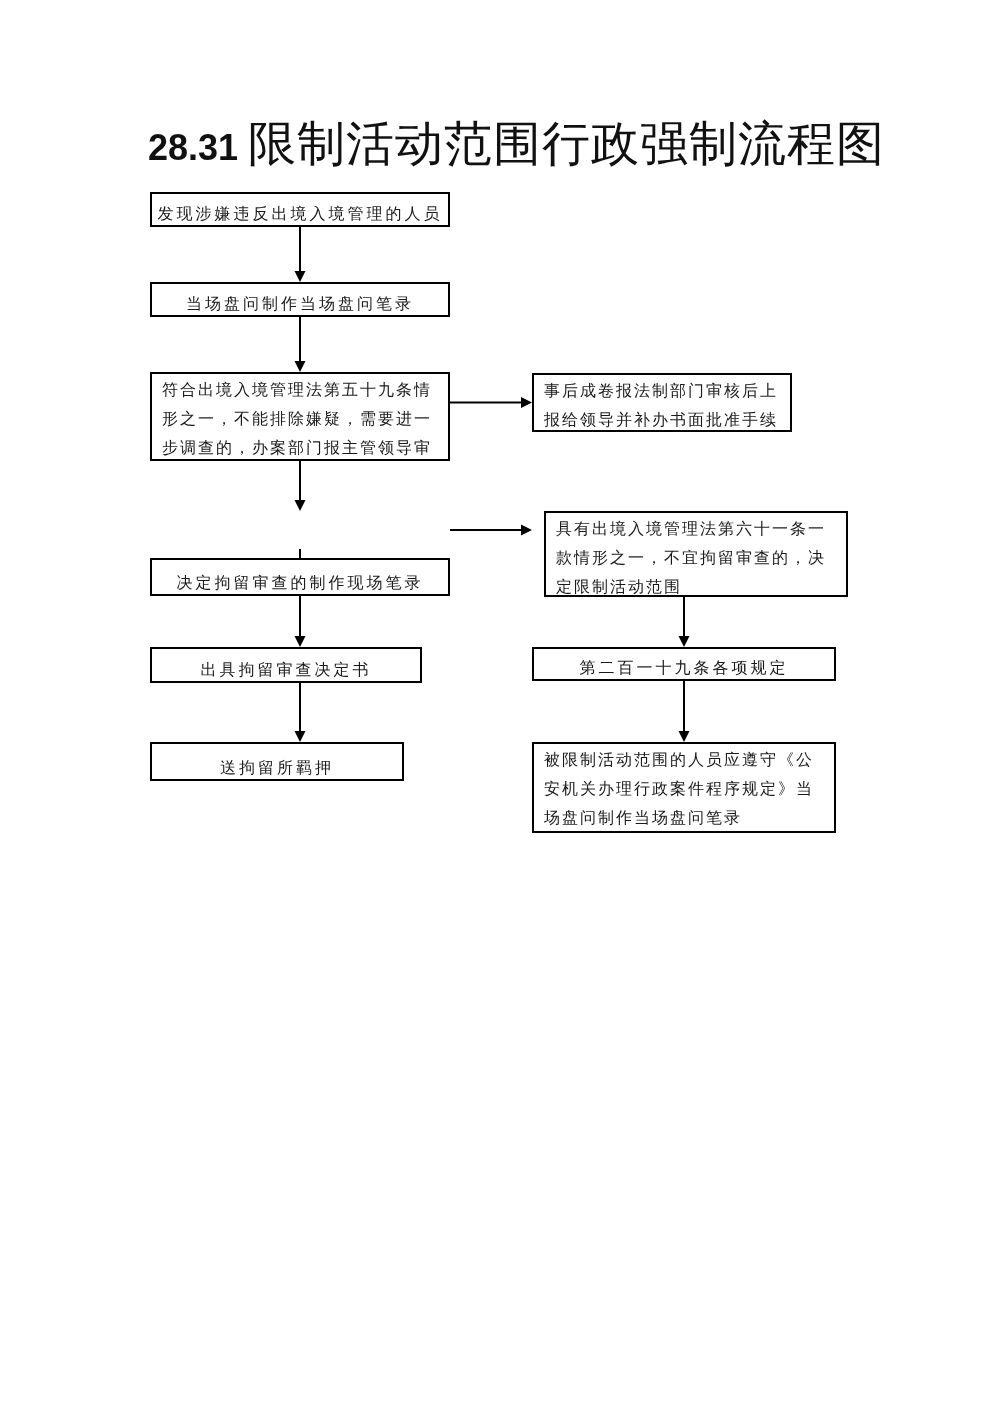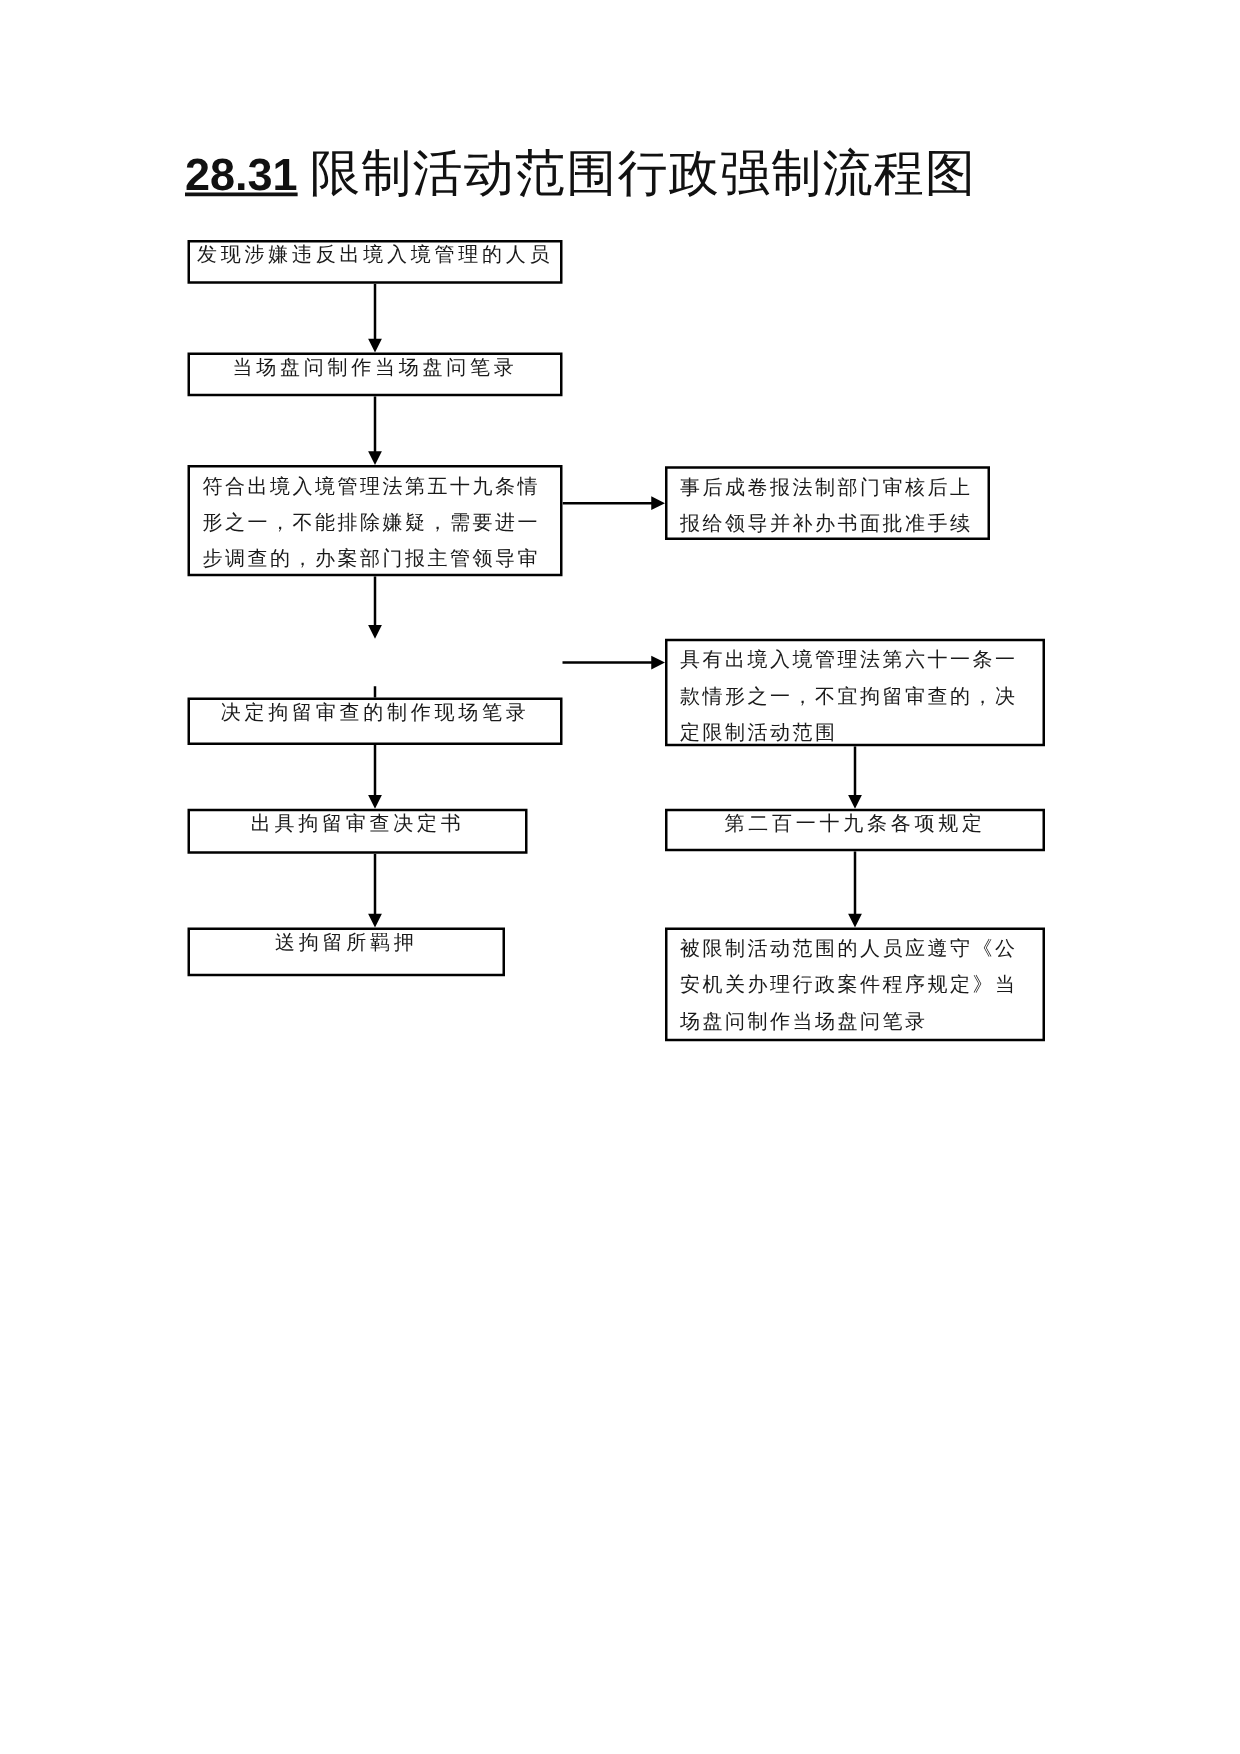--- a/index.html
+++ b/index.html
@@ -22,39 +22,38 @@
     top: 116px;
     white-space: nowrap;
     line-height: 1.15;
   }
   .doc-title .num {
     font-family: "Liberation Sans", "DejaVu Sans", sans-serif;
     font-weight: 700;
     font-size: 36px;
     margin-right: 10px;
     color: #111111;
-    text-decoration: underline;
   }
   .doc-title .zh {
     font-family: "Liberation Serif", "DejaVu Serif", serif;
-    font-size: 40px;
+    font-size: 48px;
     letter-spacing: 1px;
     color: #111111;
   }
   .node {
     position: absolute;
     box-sizing: border-box;
     border: 2px solid #000000;
     background: #ffffff;
     font-size: 16px;
     color: #1a1a1a;
   }
   .node.single {
     display: flex;
-    align-items: flex-start;
+    align-items: flex-end;
     justify-content: center;
     text-align: center;
     letter-spacing: 3px;
   }
   .node.multi {
     display: block;
     padding: 0 10px;
     line-height: 29px;
     letter-spacing: 2px;
     text-align: left;
@@ -66,21 +65,21 @@
   }
   
   .n-l1 { left: 150px; top: 192px; width: 300px; height: 35px; }
   .n-l2 { left: 150px; top: 282px; width: 300px; height: 35px; }
   .n-l3 { left: 150px; top: 372px; width: 300px; height: 89px; }
   .n-l4 { left: 150px; top: 511px; width: 300px; height: 38px; margin-top: 47px; }
   .n-l5 { left: 150px; top: 647px; width: 272px; height: 36px; }
   .n-l6 { left: 150px; top: 742px; width: 254px; height: 39px; }
   
   .n-r1 { left: 532px; top: 373px; width: 260px; height: 59px; }
-  .n-r2 { left: 532px; top: 511px; width: 304px; height: 86px; }
+  .n-r2 { left: 544px; top: 511px; width: 304px; height: 86px; }
   .n-r3 { left: 532px; top: 647px; width: 304px; height: 34px; }
   .n-r4 { left: 532px; top: 742px; width: 304px; height: 91px; }
   #arrow-layer {
     position: absolute;
     left: 0;
     top: 0;
     width: 992px;
     height: 1403px;
     pointer-events: none;
   }

